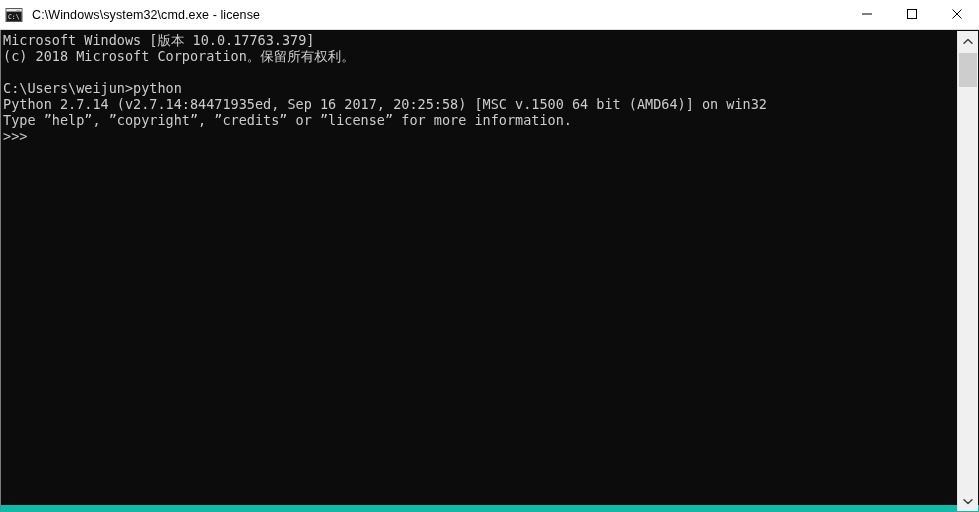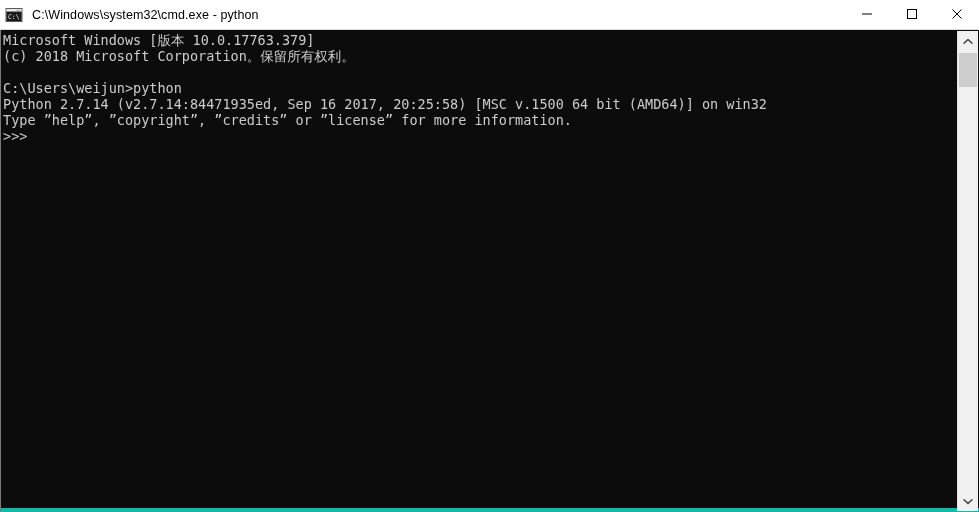--- a/index.html
+++ b/index.html
@@ -75,21 +75,21 @@
 
   
   #console {
     position: absolute;
     left: 0;
     top: 30px;
     width: 979px;
     height: 482px;
     background: #0c0c0c;
     border-left: 1px solid #7a7a7a;
-    border-bottom: 4px solid #14b8a6;
+    border-bottom: 7px solid #14b8a6;
     box-sizing: border-box;
     overflow: hidden;
   }
   #console-text {
     position: absolute;
     left: 2px;
     top: 2px;
     width: 950px;
     margin: 0;
     padding: 0;
@@ -152,21 +152,21 @@
       <span class="app-icon">
         <svg width="18" height="18" viewBox="0 0 18 18">
           <rect x="1" y="2.5" width="16" height="13" fill="#c8c8c8" stroke="#5a5a5a" stroke-width="1"></rect>
           <rect x="1.5" y="3" width="15" height="2.6" fill="#e8e8e8"></rect>
           <rect x="1.5" y="5.6" width="15" height="9.4" fill="#1a1a1a"></rect>
           <circle cx="12.2" cy="4.3" r="0.6" fill="#888"></circle>
           <circle cx="14.0" cy="4.3" r="0.6" fill="#888"></circle>
           <text x="3" y="12.6" font-family="DejaVu Sans Mono, monospace" font-size="6.4" fill="#e6e6e6">C:\</text>
         </svg>
       </span>
-      <span class="title-text">C:\Windows\system32\cmd.exe - python</span>
+      <span class="title-text">C:\Windows\system32\cmd.exe - license</span>
     </div>
 
     <div id="window-controls">
       <button class="win-btn" aria-label="Minimize">
         <svg width="12" height="12" viewBox="0 0 12 12">
           <line x1="1" y1="6" x2="11" y2="6" stroke="#000000" stroke-width="1"></line>
         </svg>
       </button>
       <button class="win-btn" aria-label="Maximize">
         <svg width="12" height="12" viewBox="0 0 12 12">

